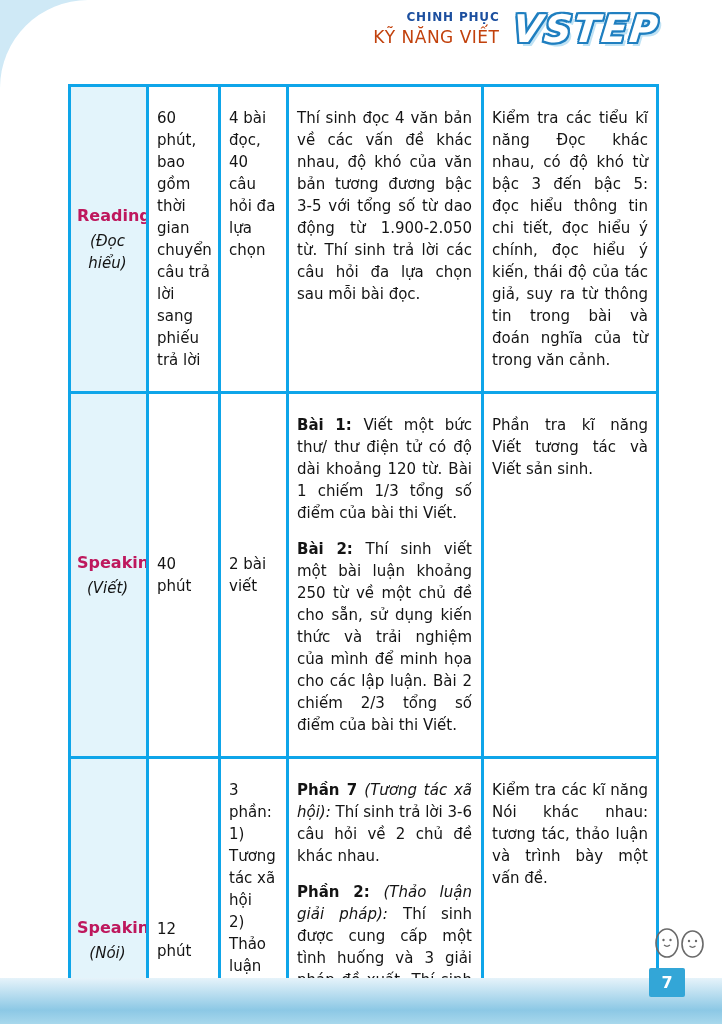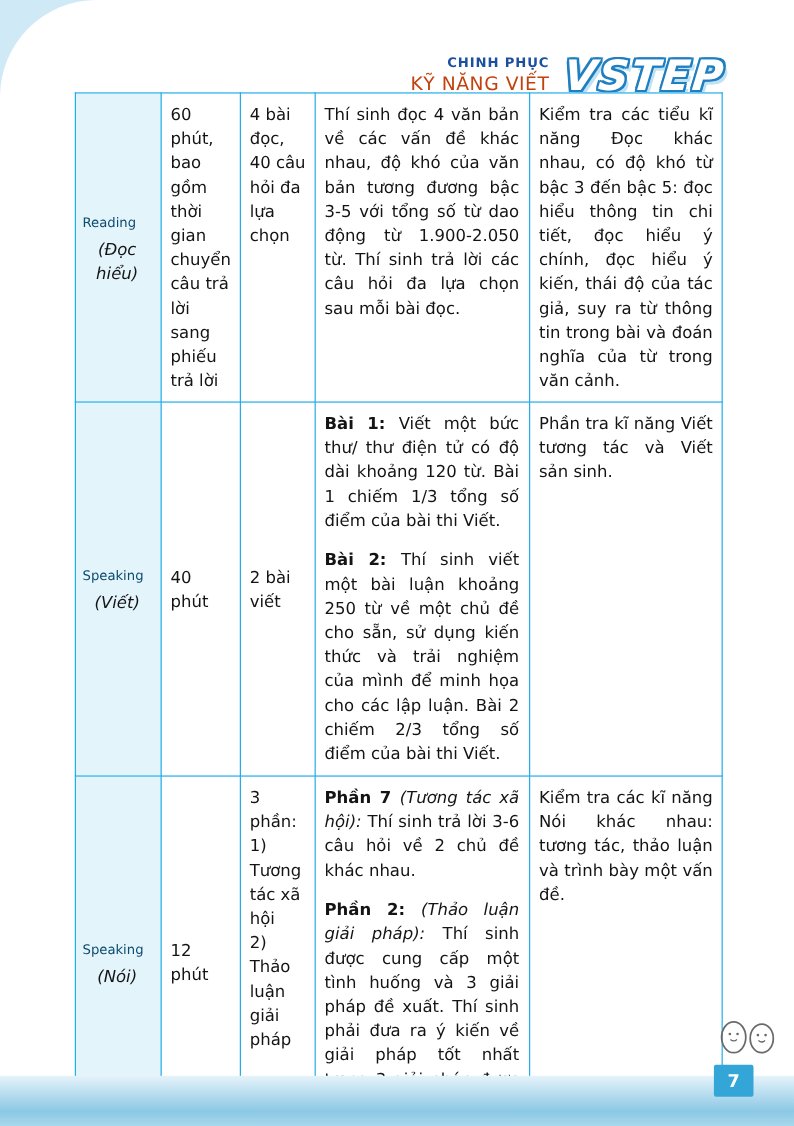--- a/index.html
+++ b/index.html
@@ -40,21 +40,20 @@
     font-weight: bold; font-size: 16px;
     display: flex; align-items: center; justify-content: center;
     border-radius: 2px;
     z-index: 3;
   }
   
   .page-header {
     position: absolute; top: 7px; right: 62px;
     display: flex; align-items: center; gap: 14px;
     z-index: 2;
-    margin-top: 40px;
   }
   .tagline { text-align: right; line-height: 1.3; }
   .tagline-1 { color: #1c4f9f; font-size: 12px; font-weight: bold; letter-spacing: 0.8px; }
   .tagline-2 { color: #c2410c; font-size: 17px; font-weight: normal; letter-spacing: 0.5px; }
   .vstep-logo {
     font-size: 38px; font-weight: bold; font-style: italic;
     letter-spacing: 2px;
     transform: skewX(-6deg);
     color: #ffffff;
     text-shadow:
@@ -71,34 +70,34 @@
     table-layout: fixed;
     z-index: 2;
     background: #ffffff;
   }
   col.c1 { width: 78px; }
   col.c2 { width: 72px; }
   col.c3 { width: 68px; }
   col.c4 { width: 195px; }
   col.c5 { width: 175px; }
   .vstep-table td {
-    border: 1px solid #0ea5e9;
-    padding: 8px 8px;
+    border: 3px solid #0ea5e9;
+    padding: 20px 8px;
     font-size: 15px;
     line-height: 22px;
     color: #141414;
     overflow: hidden;
   }
   tr.row-reading  { height: 241px; }
   tr.row-writing  { height: 340px; }
   tr.row-speaking { height: 310px; }
   .vtop { vertical-align: top; }
   .vmid { vertical-align: middle; }
   td.skill-cell { background: #e3f4fb; vertical-align: middle; padding-left: 6px; }
-  .skill-en { color: #0c4a6e; font-weight: normal; font-size: 12px; }
+  .skill-en { color: #be185d; font-weight: bold; font-size: 16px; }
   .skill-vi { font-style: italic; margin-top: 3px; text-align: center; }
   .prelines { white-space: pre-line; }
   .justify { text-align: justify; }
   td.desc p { margin: 0 1px 14px 0; text-align: justify; }
   td.desc p:last-child { margin-bottom: 0; }
   .seg-b { font-weight: bold; }
   .seg-i { font-style: italic; }
   
   .doodles {
     position: absolute; right: 16px; bottom: 60px;

